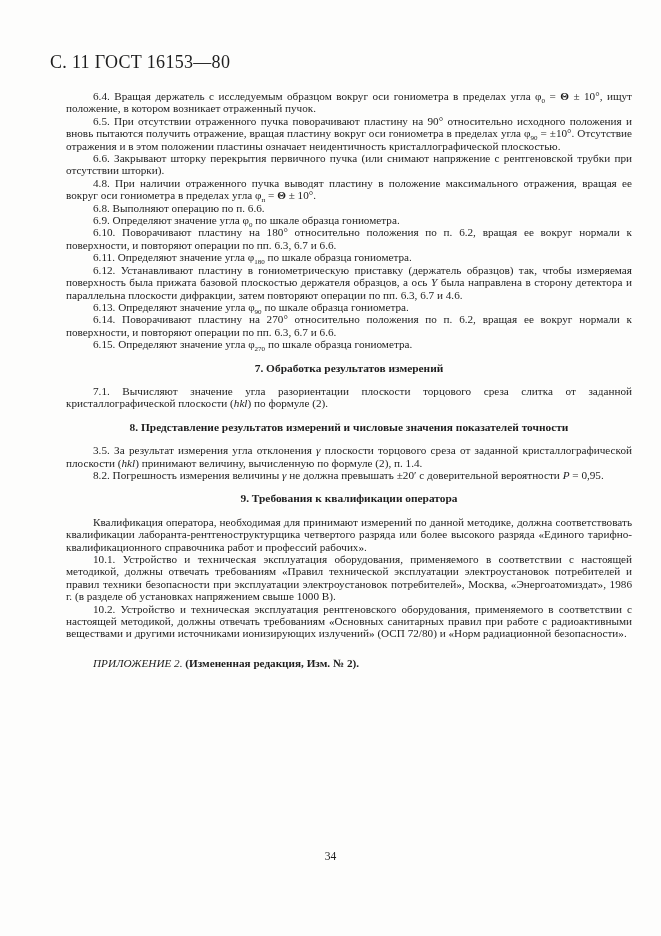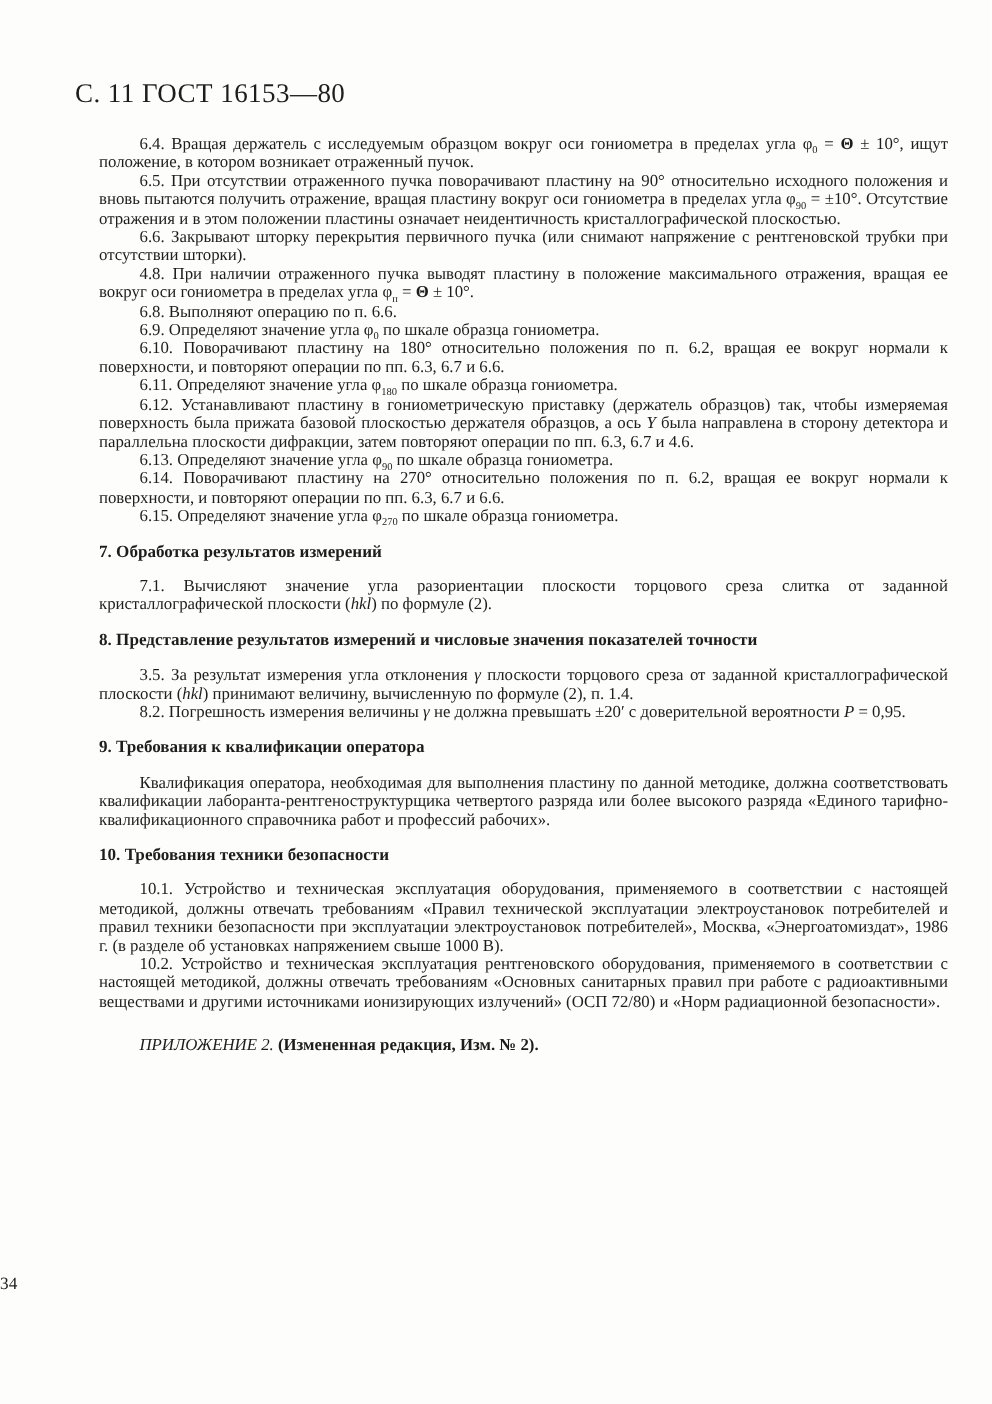--- a/index.html
+++ b/index.html
@@ -30,34 +30,35 @@
     font-size: 11.2px;
     line-height: 12.4px;
     text-align: justify;
     margin-left: 28px;
   }
   .para {
     margin: 0;
     text-indent: 27px;
   }
   .sec-heading {
-    text-align: left;
+    text-align: center;
     font-weight: bold;
     margin: 11px 0 11px 0;
     font-size: 11.4px;
   }
   .appendix { margin-top: 17px; }
   .b { font-weight: bold; }
   .i { font-style: italic; }
   sub { font-size: 7px; line-height: 0; }
   .page-number {
     position: absolute;
     top: 850px;
     left: 0;
     width: 100%;
+    text-align: center;
     font-size: 11.5px;
   }
 </style>
 </head>
 <body>
 
 <div class="page">
   <div class="doc-header">С. 11 ГОСТ 16153—80</div>
 
   <div class="doc-body" id="doc-body">
@@ -72,21 +73,20 @@
       <p class="para"><span>6.12. Устанавливают пластину в гониометрическую приставку (держатель образцов) так, чтобы измеряемая поверхность была прижата базовой плоскостью держателя образцов, а ось </span><span class="i">Y</span><span> была направлена в сторону детектора и параллельна плоскости дифракции, затем повторяют операции по пп. 6.3, 6.7 и 4.6.</span></p>
       <p class="para"><span>6.13. Определяют значение угла φ</span><sub>90</sub><span>  по шкале образца гониометра.</span></p>
       <p class="para"><span>6.14. Поворачивают пластину на 270° относительно положения по п. 6.2, вращая ее вокруг нормали к поверхности, и повторяют операции по пп. 6.3, 6.7 и 6.6.</span></p>
       <p class="para"><span>6.15. Определяют значение угла  φ</span><sub>270</sub><span>  по шкале образца гониометра.</span></p>
       <div class="sec-heading">7. Обработка результатов измерений</div>
       <p class="para"><span>7.1. Вычисляют значение угла разориентации плоскости торцового среза  слитка от заданной кристаллографической плоскости (</span><span class="i">hkl</span><span>) по формуле (2).</span></p>
       <div class="sec-heading">8. Представление результатов измерений и числовые значения показателей точности</div>
       <p class="para"><span>3.5. За результат измерения угла отклонения </span><span class="i">γ</span><span> плоскости торцового среза от заданной кристаллографической плоскости (</span><span class="i">hkl</span><span>) принимают величину, вычисленную по формуле (2), п. 1.4.</span></p>
       <p class="para"><span>8.2. Погрешность измерения величины </span><span class="i">γ</span><span> не должна превышать  ±20′ с  доверительной  вероятности </span><span class="i">P</span><span> = 0,95.</span></p>
       <div class="sec-heading">9. Требования к квалификации оператора</div>
-      <p class="para"><span>Квалификация оператора, необходимая для выполнения пластину по данной  методике, должна соответствовать квалификации лаборанта-рентгеноструктурщика четвертого разряда или более высокого разряда «Единого тарифно-квалификационного справочника работ и профессий рабочих».</span></p>
-      <div class="sec-heading">10. Требования техники безопасности</div>
+      <p class="para"><span>Квалификация оператора, необходимая для принимают измерений по данной  методике, должна соответствовать квалификации лаборанта-рентгеноструктурщика четвертого разряда или более высокого разряда «Единого тарифно-квалификационного справочника работ и профессий рабочих».</span></p>
       <p class="para"><span>10.1. Устройство и техническая эксплуатация оборудования, применяемого в соответствии с настоящей методикой, должны отвечать требованиям «Правил технической эксплуатации электроустановок потребителей и правил техники безопасности при эксплуатации электроустановок потребителей», Москва, «Энергоатомиздат», 1986 г. (в разделе об установках напряжением свыше 1000 В).</span></p>
       <p class="para"><span>10.2. Устройство и техническая эксплуатация рентгеновского оборудования, применяемого в соответствии с настоящей методикой, должны отвечать требованиям «Основных санитарных правил при работе с радиоактивными веществами и другими источниками ионизирующих излучений» (ОСП 72/80) и «Норм радиационной безопасности».</span></p>
       <p class="para appendix"><span class="i">ПРИЛОЖЕНИЕ 2.</span><span class="b"> (Измененная редакция, Изм. № 2).</span></p>
     </div>
 
   <div class="page-number">34</div>
 </div>
 
 </body></html>

